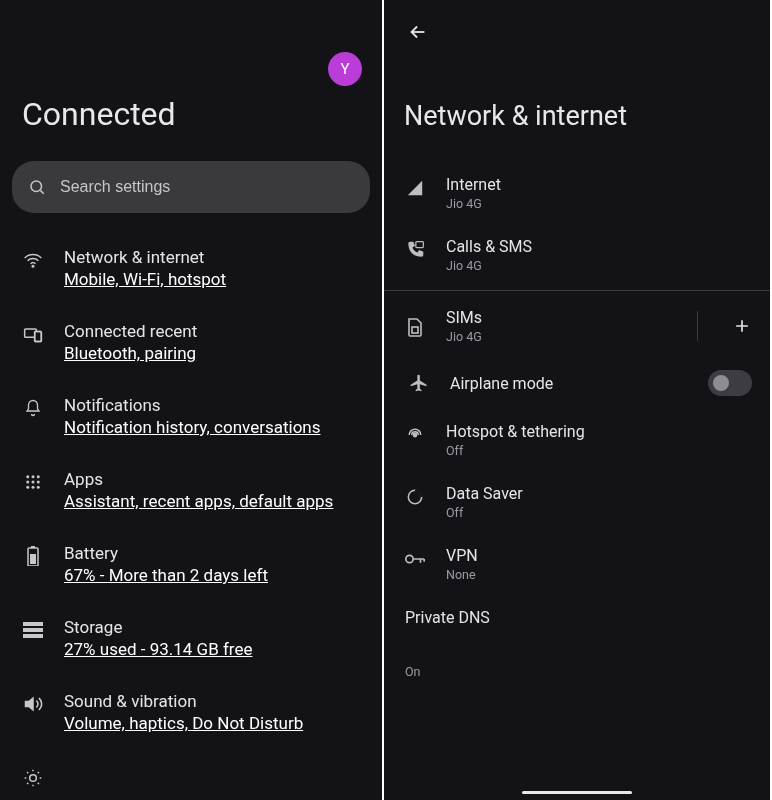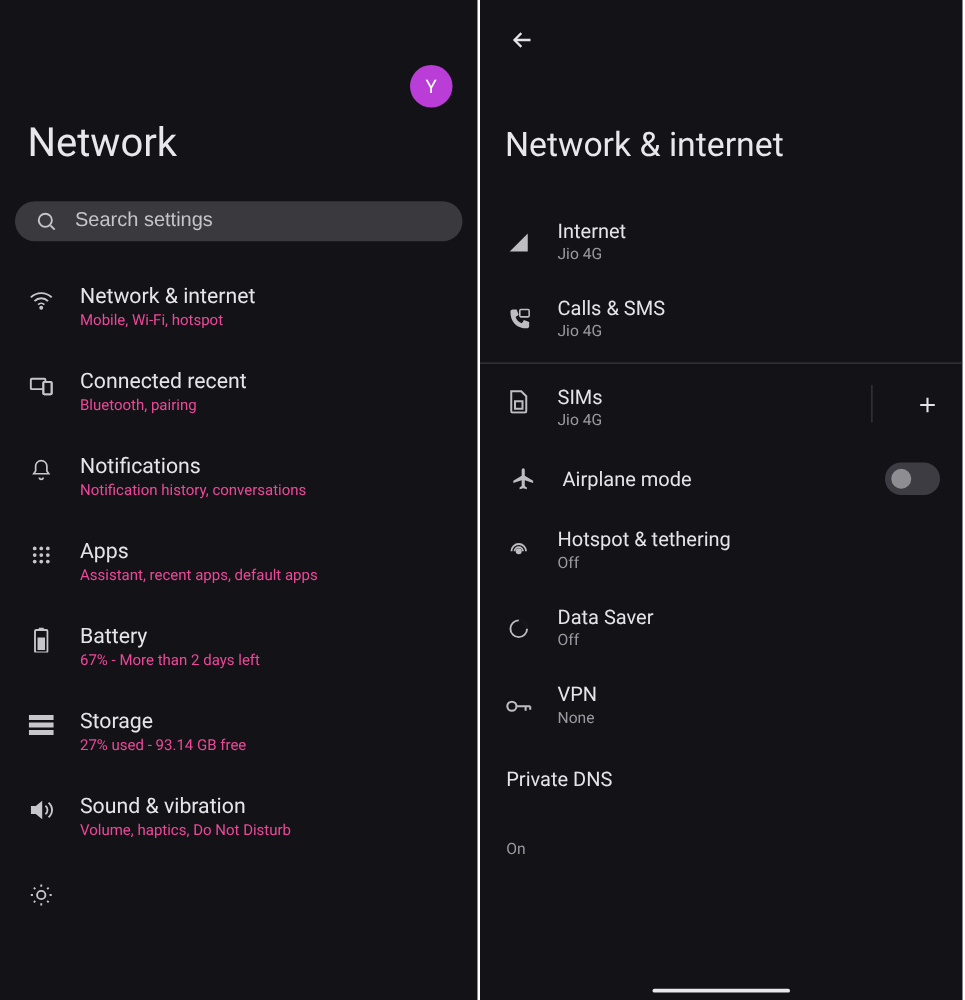--- a/index.html
+++ b/index.html
@@ -36,21 +36,21 @@
     font-size: 15px;
   }
   .left-title {
     font-size: 32px;
     font-weight: 400;
     color: #e8e8ec;
     padding: 95px 0 0 22px;
   }
   .search-bar {
     margin: 28px 12px 0 12px;
-    height: 32px;
+    height: 52px;
     background: #3a3a3e;
     border-radius: 22px;
     display: flex;
     align-items: center;
     padding: 0 16px;
     gap: 14px;
   }
   .search-bar .icon { color: #c5c5c9; flex-shrink: 0; }
   .search-bar input {
     background: transparent;
@@ -74,21 +74,21 @@
     width: 22px; height: 22px;
     margin-top: 2px;
     display: flex;
     align-items: center;
     justify-content: center;
     color: #c7c7cb;
     flex-shrink: 0;
   }
   .list-item .texts { display: flex; flex-direction: column; gap: 2px; }
   .list-item .title { font-size: 17px; color: #e5e5e9; font-weight: 400; }
-  .list-item .subtitle { font-size: 12px; color: #ec4899; }
+  .list-item .subtitle { font-size: 17px; color: #ffffff; text-decoration: underline; }
 
   
   .back-btn {
     position: absolute;
     top: 18px;
     left: 20px;
     width: 28px; height: 28px;
     display: flex;
     align-items: center;
     justify-content: center;
@@ -97,21 +97,21 @@
   }
   .right-title {
     font-size: 27px;
     font-weight: 400;
     color: #e8e8ec;
     padding: 100px 0 0 20px;
   }
   .net-list { padding-top: 30px; }
   .net-item {
     display: flex;
-    align-items: center;
+    align-items: flex-start;
     padding: 13px 18px 13px 20px;
     gap: 20px;
     cursor: pointer;
     min-height: 56px;
   }
   .net-item .icon-wrap {
     width: 22px; height: 22px;
     margin-top: 2px;
     display: flex;
     align-items: center;
@@ -124,21 +124,21 @@
   .net-item .subtitle { font-size: 12.5px; color: #9a9aa0; }
   .net-item.no-icon { padding-left: 21px; }
   .net-item.no-icon .texts { margin-left: 0; }
   .divider {
     height: 1px;
     background: #3a3a3e;
     margin: 4px 0;
   }
   .sims-row {
     display: flex;
-    align-items: flex-start;
+    align-items: center;
     padding: 13px 12px 13px 20px;
     gap: 20px;
   }
   .sims-row .icon-wrap {
     width: 22px; height: 22px;
     margin-top: 2px;
     display: flex;
     align-items: center;
     justify-content: center;
     color: #bdbdc2;
@@ -201,21 +201,21 @@
 </style>
 </head>
 <body>
 
 <div class="panel panel-left">
 
   <div class="avatar">
     <span>Y</span>
   </div>
 
-  <h1 class="left-title">Network</h1>
+  <h1 class="left-title">Connected</h1>
 
   <div class="search-bar">
     <span class="icon">
       <svg width="18" height="18" viewBox="0 0 24 24" fill="none" stroke="currentColor" stroke-width="2">
           <circle cx="11" cy="11" r="7"></circle>
           <line x1="21" y1="21" x2="16.5" y2="16.5"></line>
         </svg>
     </span>
     <input type="text" placeholder="Search settings" style="">
   </div>

